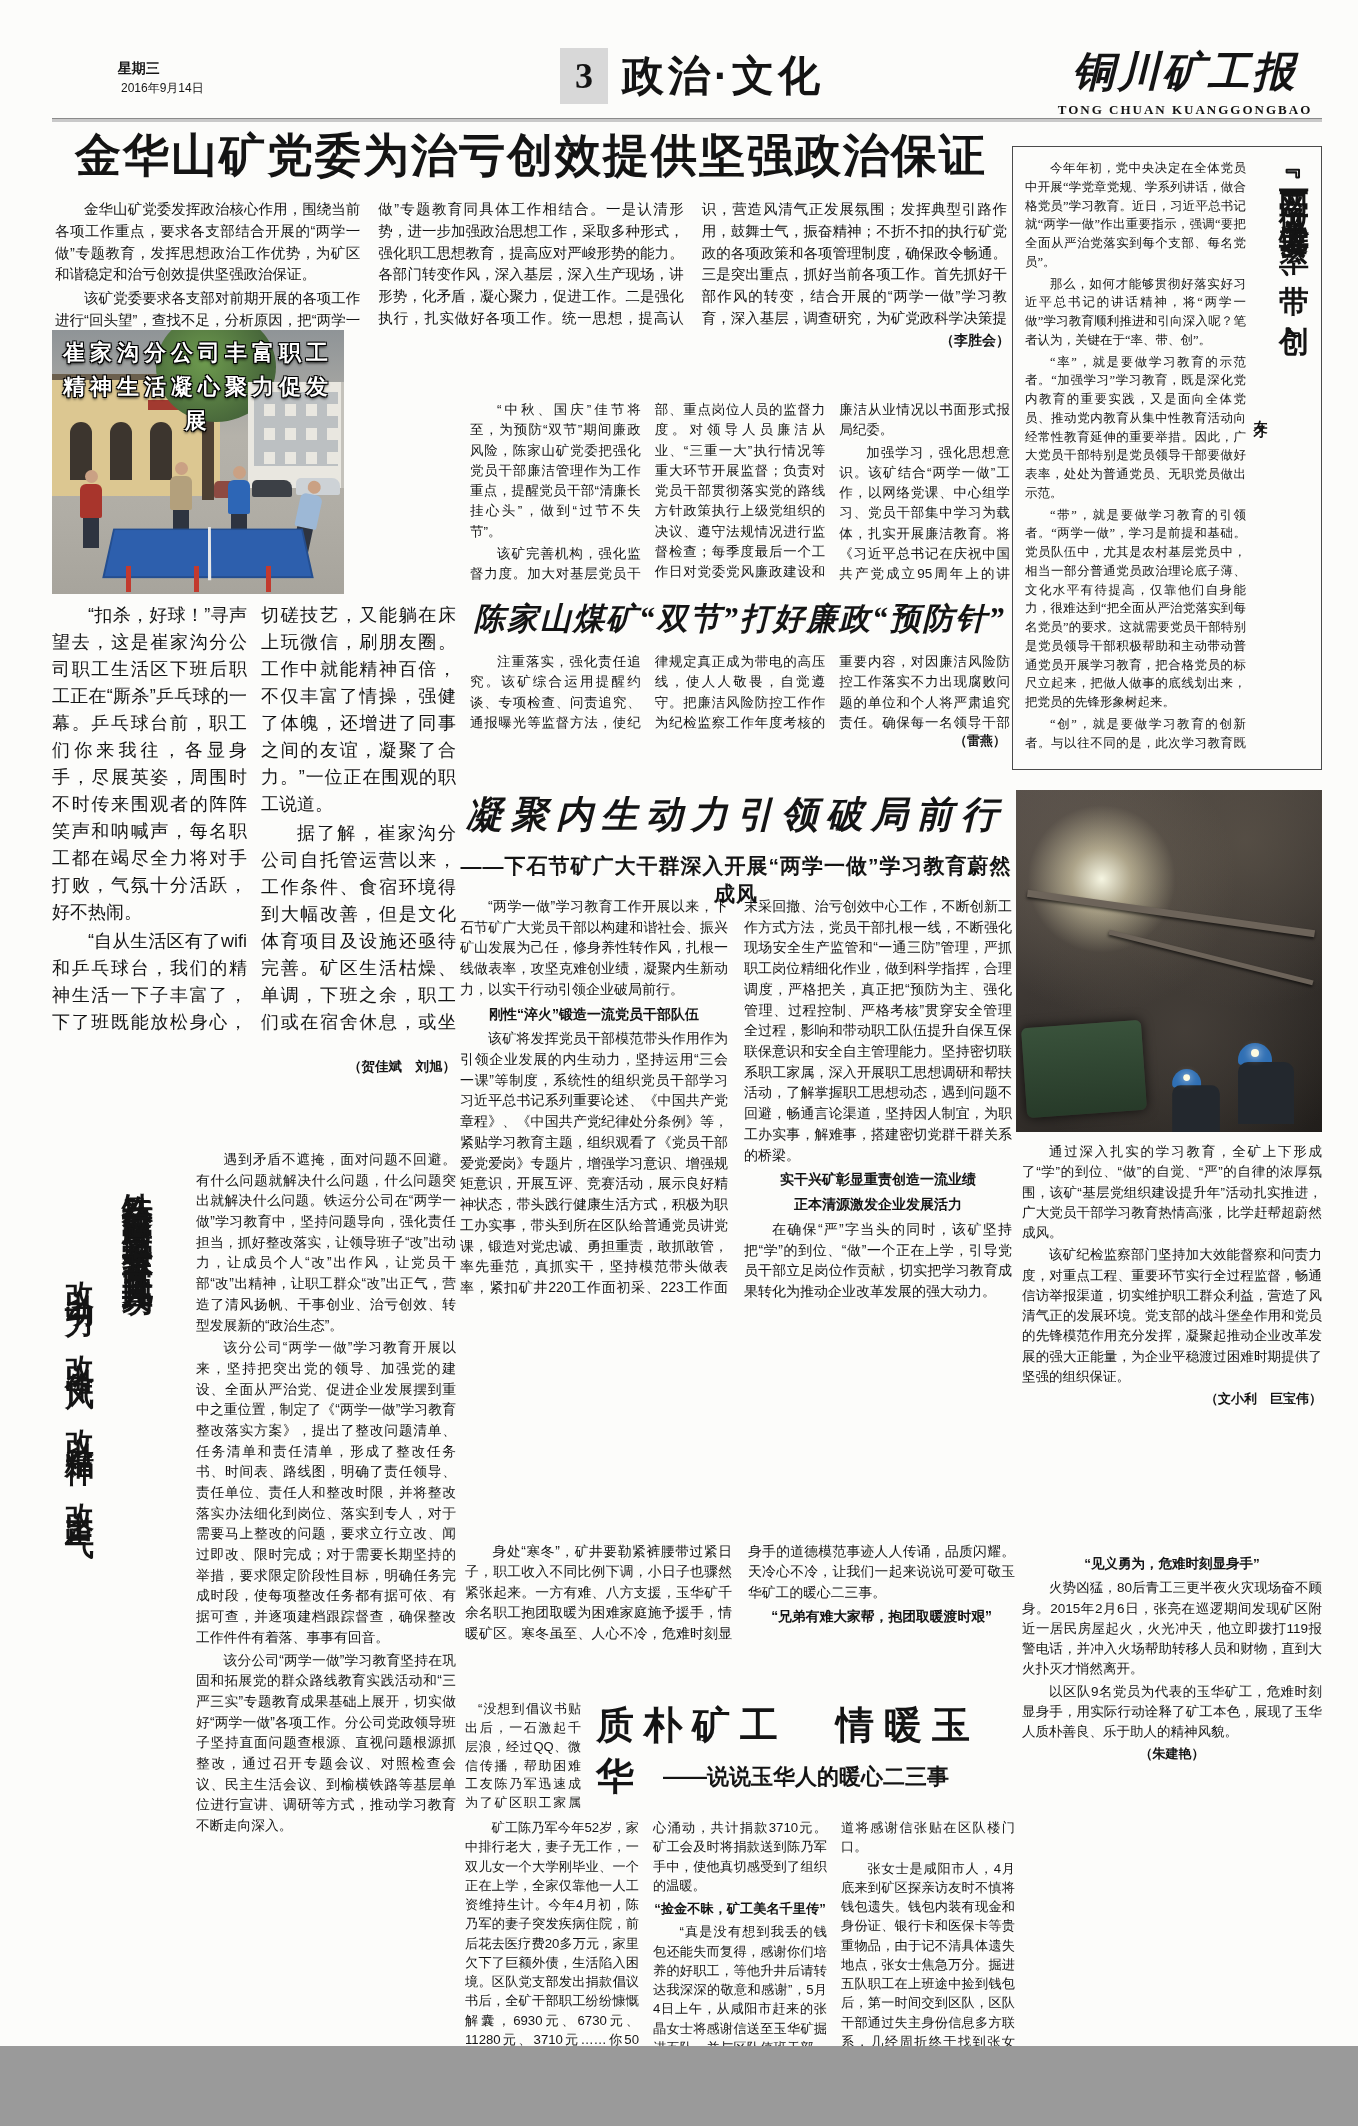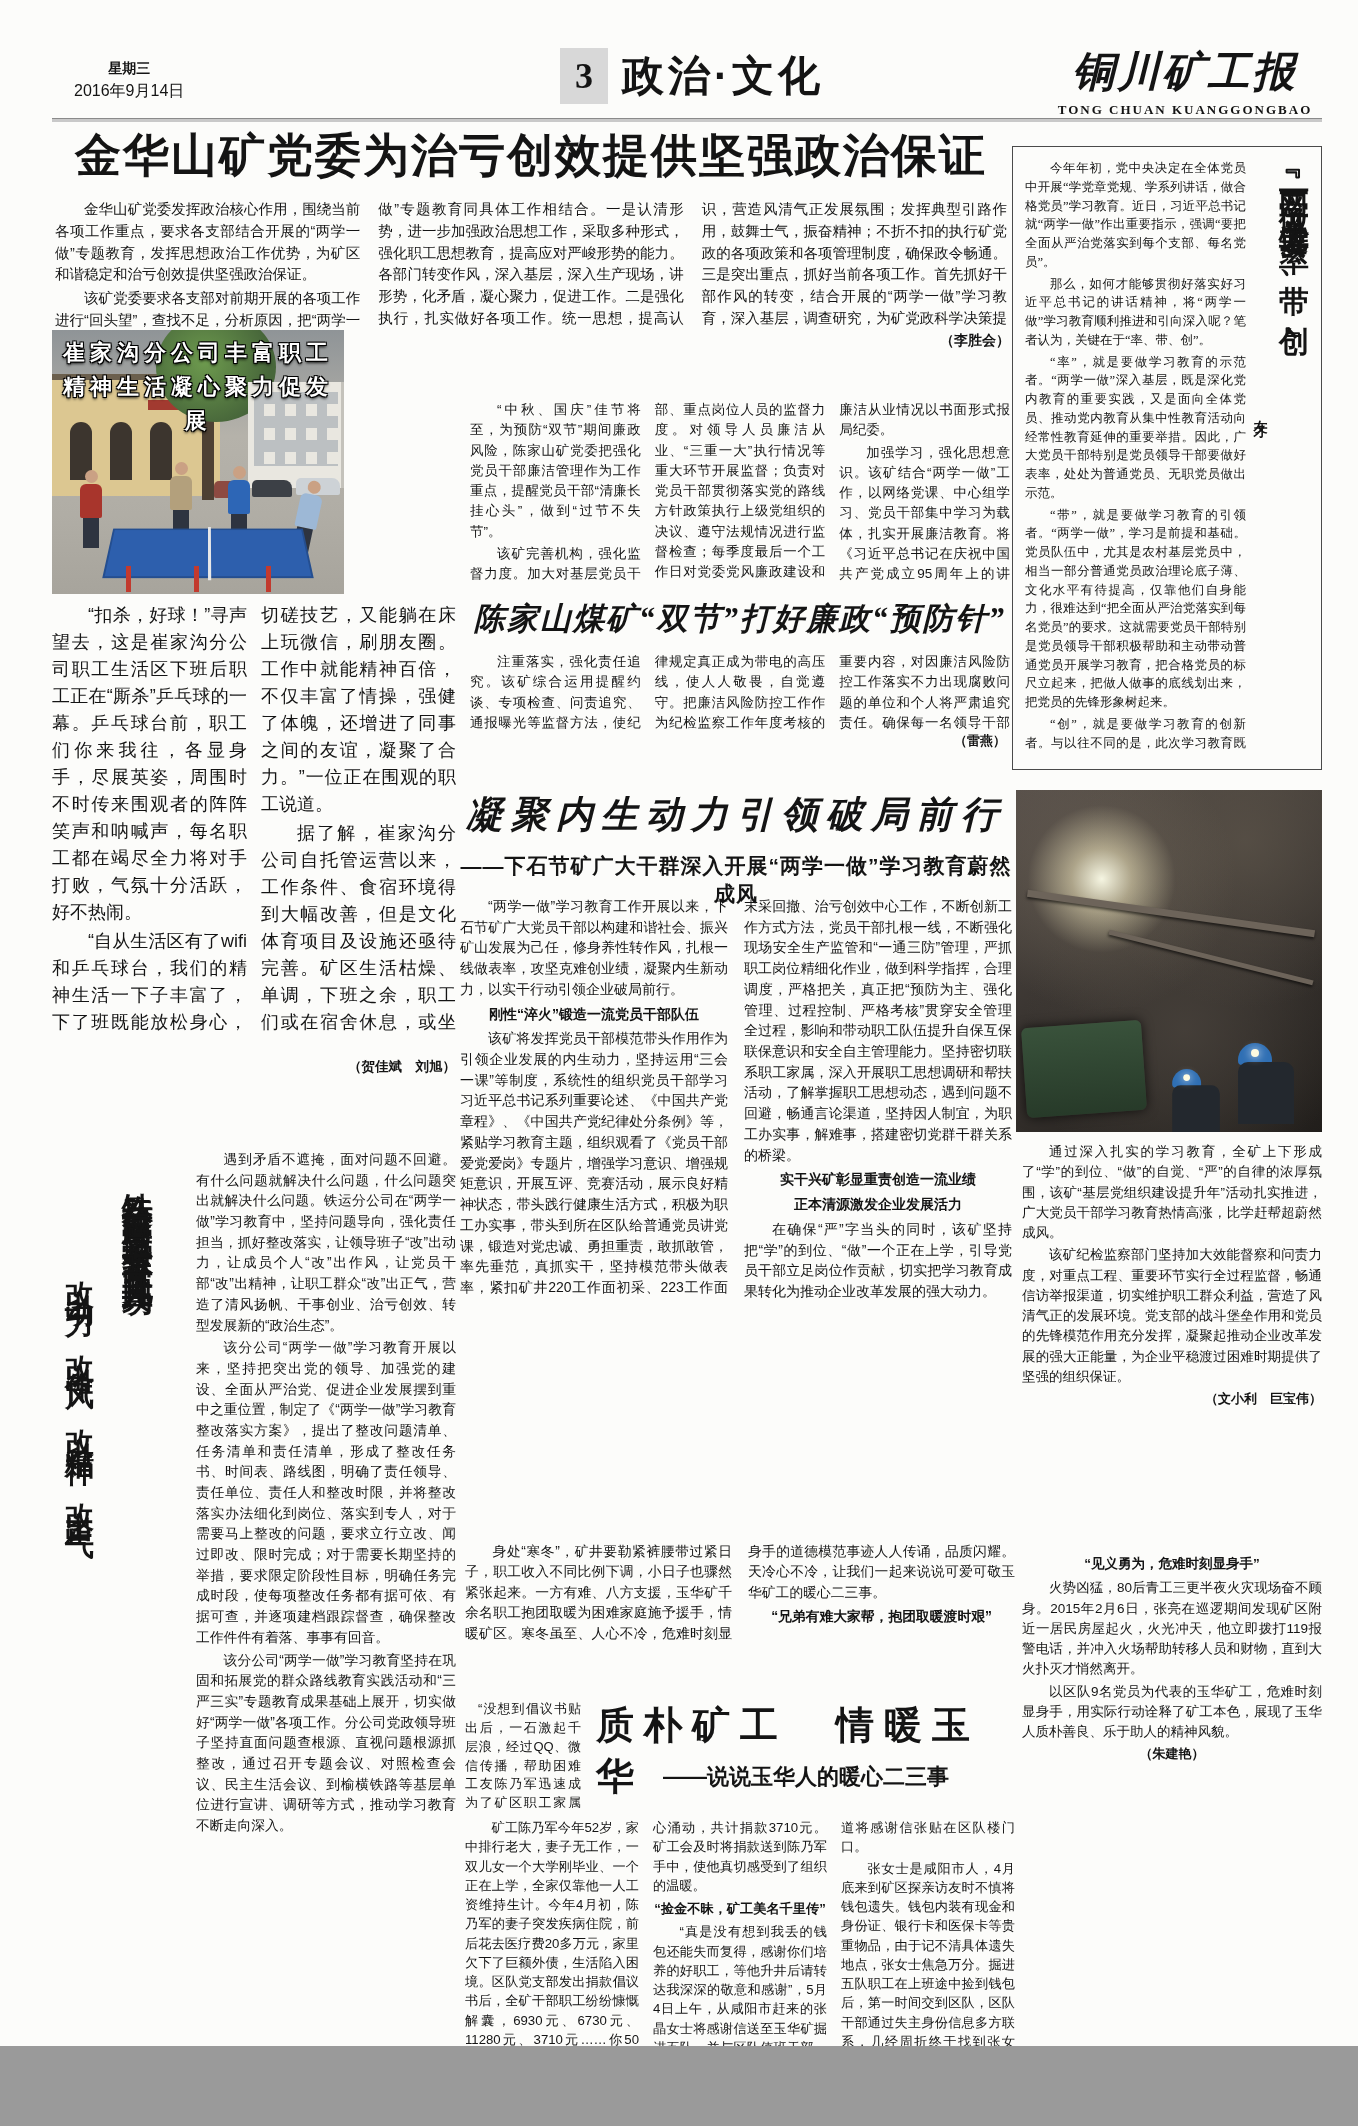--- a/index.html
+++ b/index.html
@@ -6,21 +6,21 @@
   .page{position:relative;width:1358px;height:2046px;background:#fcfcfa;margin:0 auto;
         overflow:hidden;font-family:"Liberation Sans",sans-serif;color:#141414;}
   .abs{position:absolute;}
   .jp{text-align:justify;}
   .para{text-indent:2em;margin:0 0 2px 0;}
   .subhead{font-weight:bold;text-align:center;text-indent:0;margin:4px 0;}
   .byline{font-weight:bold;}
 
   
   .hdr-date{left:74px;top:58px;font-size:14px;font-weight:bold;line-height:1.5;text-align:center;}
-  .hdr-date .d2{font-size:16px;font-weight:normal;}
+  .hdr-date .d2{font-size:12px;font-weight:normal;margin-left:47px;}
   .hdr-page{left:560px;top:48px;display:flex;align-items:center;gap:14px;}
   .pagenum{width:48px;height:56px;background:#d8d8d8;display:flex;align-items:center;justify-content:center;
            font-family:"Liberation Serif",serif;font-size:36px;font-weight:bold;}
   .section{font-size:42px;font-weight:bold;letter-spacing:4px;}
   .masthead{left:1040px;top:44px;text-align:center;width:290px;}
   .masthead .m1{font-family:"Liberation Serif",serif;font-style:italic;font-weight:bold;font-size:42px;letter-spacing:3px;}
   .masthead .m2{font-family:"Liberation Serif",serif;font-weight:bold;font-size:13px;letter-spacing:2px;margin-top:2px;}
   .hdr-rule{left:52px;top:118px;width:1270px;height:3px;background:#c9c9c9;border-top:1px solid #8a8a8a;}
 
   
@@ -154,21 +154,21 @@
       <p class="para">金华山矿党委发挥政治核心作用，围绕当前各项工作重点，要求各支部结合开展的“两学一做”专题教育，发挥思想政治工作优势，为矿区和谐稳定和治亏创效提供坚强政治保证。</p>
       <p class="para">该矿党委要求各支部对前期开展的各项工作进行“回头望”，查找不足，分析原因，把“两学一做”专题教育同具体工作相结合。一是认清形势，进一步加强政治思想工作，采取多种形式，强化职工思想教育，提高应对严峻形势的能力。各部门转变作风，深入基层，深入生产现场，讲形势，化矛盾，凝心聚力，促进工作。二是强化执行，扎实做好各项工作。统一思想，提高认识，营造风清气正发展氛围；发挥典型引路作用，鼓舞士气，振奋精神；不折不扣的执行矿党政的各项政策和各项管理制度，确保政令畅通。三是突出重点，抓好当前各项工作。首先抓好干部作风的转变，结合开展的“两学一做”学习教育，深入基层，调查研究，为矿党政科学决策提供详实依据。四是切实抓好稳定工作，加强形势宣传教育，解疑释惑，化解矛盾，稳定职工队伍。抓好社会治安综合治理，维护矿区和谐稳定；五是对前期开展的各项工作进行“回头望”，查找不足，分析原因，及时改进，共同努力，为实现治亏创效再作新贡献。六是深入推进企业文化建设工作，强化职工培训学习教育，规范职工行为养成，练内功，提素质，为企业转型和走出去发展打下坚实的基础。</p>
     </div>
   </div>
   <div class="abs ts-byline byline">（李胜会）</div>
 
   <div class="abs sb">
     <div class="sb-text jp">
       <p class="para">今年年初，党中央决定在全体党员中开展“学党章党规、学系列讲话，做合格党员”学习教育。近日，习近平总书记就“两学一做”作出重要指示，强调“要把全面从严治党落实到每个支部、每名党员”。</p>
       <p class="para">那么，如何才能够贯彻好落实好习近平总书记的讲话精神，将“两学一做”学习教育顺利推进和引向深入呢？笔者认为，关键在于“率、带、创”。</p>
-      <p class="para">“率”，就是要做学习教育的示范者。“两学一做”深入基层，既是深化党内教育的重要实践，又是面向全体党员、推动党内教育从集中性教育活动向经常性教育延伸的重要举措。因此，广大党员干部特别是党员领导干部要做好表率，处处为普通党员、无职党员做出示范。</p>
+      <p class="para">“率”，就是要做学习教育的示范者。“加强学习”学习教育，既是深化党内教育的重要实践，又是面向全体党员、推动党内教育从集中性教育活动向经常性教育延伸的重要举措。因此，广大党员干部特别是党员领导干部要做好表率，处处为普通党员、无职党员做出示范。</p>
       <p class="para">“带”，就是要做学习教育的引领者。“两学一做”，学习是前提和基础。党员队伍中，尤其是农村基层党员中，相当一部分普通党员政治理论底子薄、文化水平有待提高，仅靠他们自身能力，很难达到“把全面从严治党落实到每名党员”的要求。这就需要党员干部特别是党员领导干部积极帮助和主动带动普通党员开展学习教育，把合格党员的标尺立起来，把做人做事的底线划出来，把党员的先锋形象树起来。</p>
       <p class="para">“创”，就是要做学习教育的创新者。与以往不同的是，此次学习教育既不是一次活动，也不是面对“关键少数”，而是一次长期的目标任务，涉及到全体党员。如果还是沿用老一套的方式，势必在“学”和“做”的过程中容易出现厌烦情绪和思想疲劳。因此，党员干部则要勇于担起创新的责任，将学习教育变得更接地气，更有针对性，更加生动活泼，确保学习教育入脑走心。</p>
     </div>
     <div class="sb-author">友才</div>
     <div class="sb-title">『两学一做』关键要『率、带、创』</div>
   </div>
 
   <div class="abs minephoto">
     <div class="pipe pipe1"></div>
     <div class="pipe pipe2"></div>

